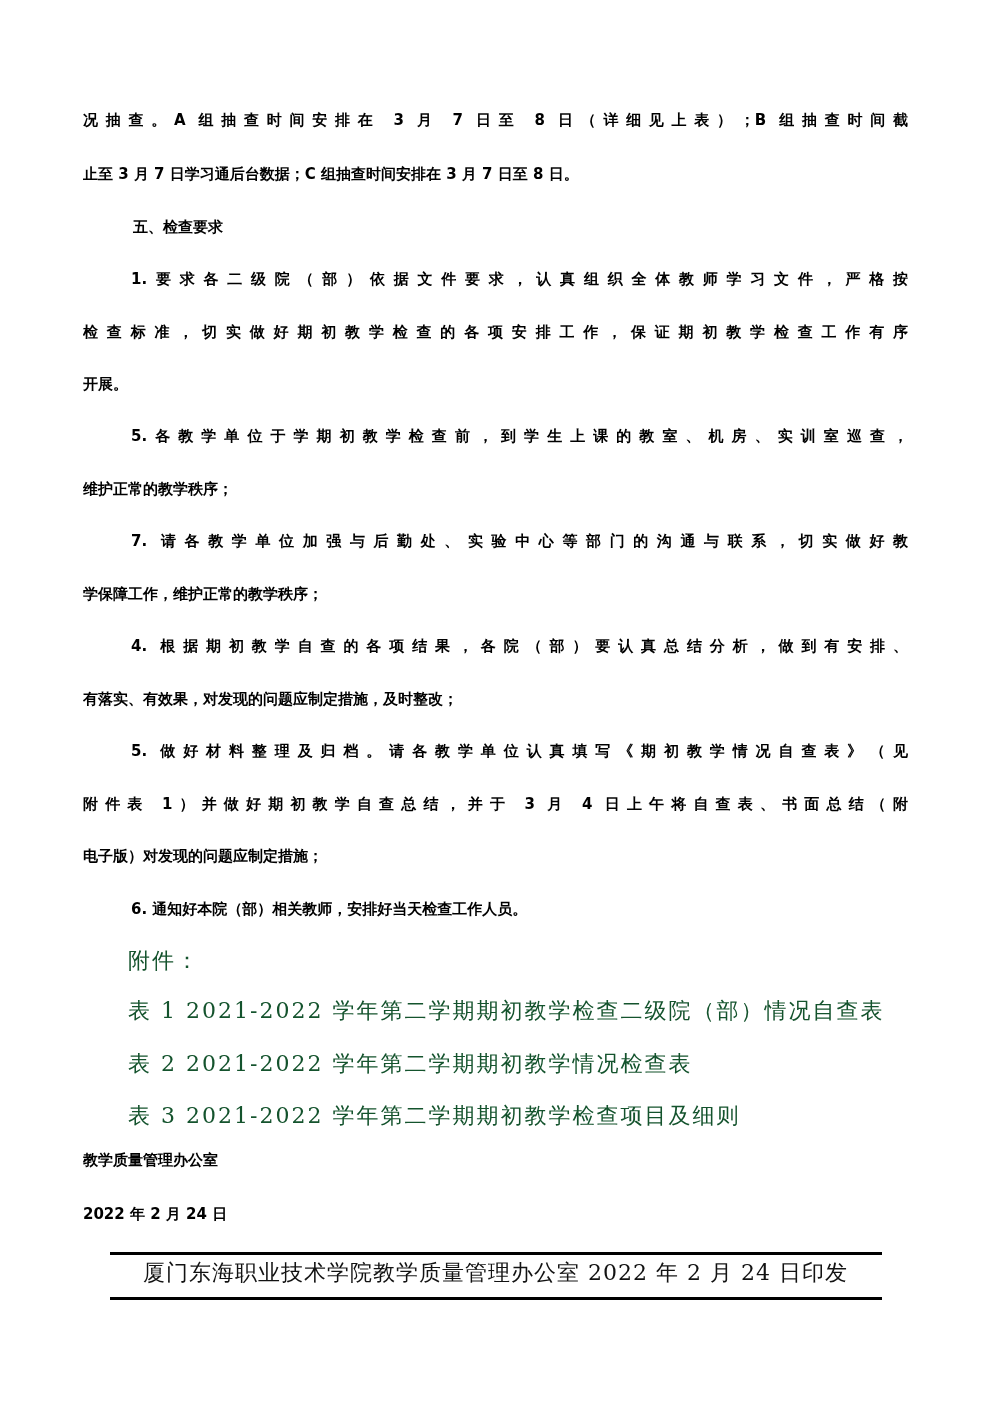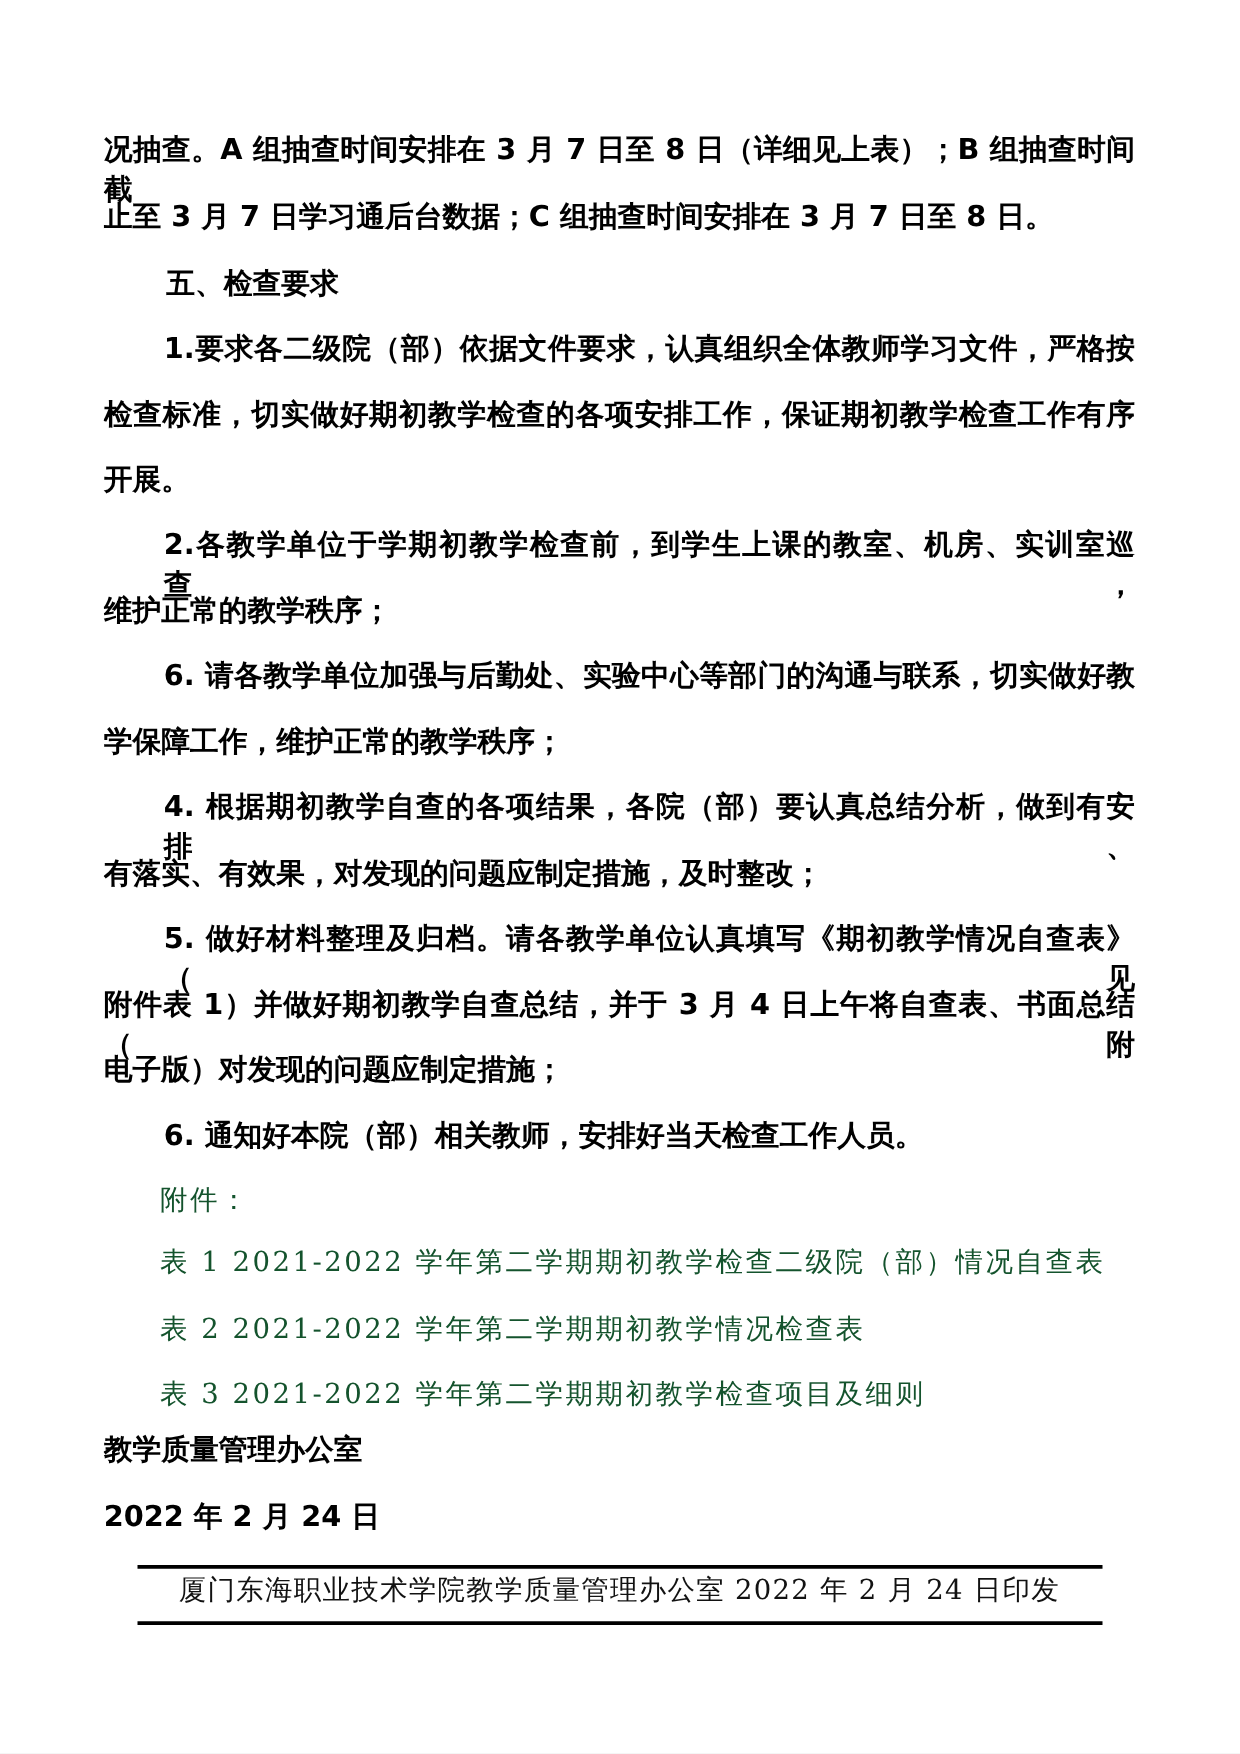--- a/index.html
+++ b/index.html
@@ -9,21 +9,21 @@
     margin:0 auto;
     background:#ffffff;
     color:#000000;
     font-family:"DejaVu Sans", sans-serif;
     overflow:hidden;
   }
   .line {
     position:absolute;
     left:83px; width:825px;
     box-sizing:border-box;
-    font-size:23px;
+    font-size:15px;
     line-height:32px;
     font-weight:700;
     color:#000000;
     overflow:hidden;
   }
   .j  { text-align:justify; text-align-last:justify; }
   .ind { padding-left:48px; }
   .heading { padding-left:50px; }
   .fs {
     font-family:"DejaVu Serif", serif;
@@ -57,24 +57,24 @@
 
   <div class="line j" style="top:104px">况抽查。A 组抽查时间安排在 3 月 7 日至 8 日（详细见上表）；B 组抽查时间截</div>
   <div class="line" style="top:158px">止至 3 月 7 日学习通后台数据；C 组抽查时间安排在 3 月 7 日至 8 日。</div>
 
   <div class="line heading" style="top:211px">五、检查要求</div>
 
   <div class="line j ind" style="top:263px">1.要求各二级院（部）依据文件要求，认真组织全体教师学习文件，严格按</div>
   <div class="line j" style="top:316px">检查标准，切实做好期初教学检查的各项安排工作，保证期初教学检查工作有序</div>
   <div class="line" style="top:368px">开展。</div>
 
-  <div class="line j ind" style="top:420px">2.各教学单位于学期初教学检查前，到学生上课的教室、机房、实训室巡查，</div>
+  <div class="line j ind" style="top:420px">5.各教学单位于学期初教学检查前，到学生上课的教室、机房、实训室巡查，</div>
   <div class="line" style="top:473px">维护正常的教学秩序；</div>
 
-  <div class="line j ind" style="top:525px">6. 请各教学单位加强与后勤处、实验中心等部门的沟通与联系，切实做好教</div>
+  <div class="line j ind" style="top:525px">7. 请各教学单位加强与后勤处、实验中心等部门的沟通与联系，切实做好教</div>
   <div class="line" style="top:578px">学保障工作，维护正常的教学秩序；</div>
 
   <div class="line j ind" style="top:630px">4. 根据期初教学自查的各项结果，各院（部）要认真总结分析，做到有安排、</div>
   <div class="line" style="top:683px">有落实、有效果，对发现的问题应制定措施，及时整改；</div>
 
   <div class="line j ind" style="top:735px">5. 做好材料整理及归档。请各教学单位认真填写《期初教学情况自查表》（见</div>
   <div class="line j" style="top:788px">附件表 1）并做好期初教学自查总结，并于 3 月 4 日上午将自查表、书面总结（附</div>
   <div class="line" style="top:840px">电子版）对发现的问题应制定措施；</div>
 
   <div class="line ind" style="top:893px">6. 通知好本院（部）相关教师，安排好当天检查工作人员。</div>

